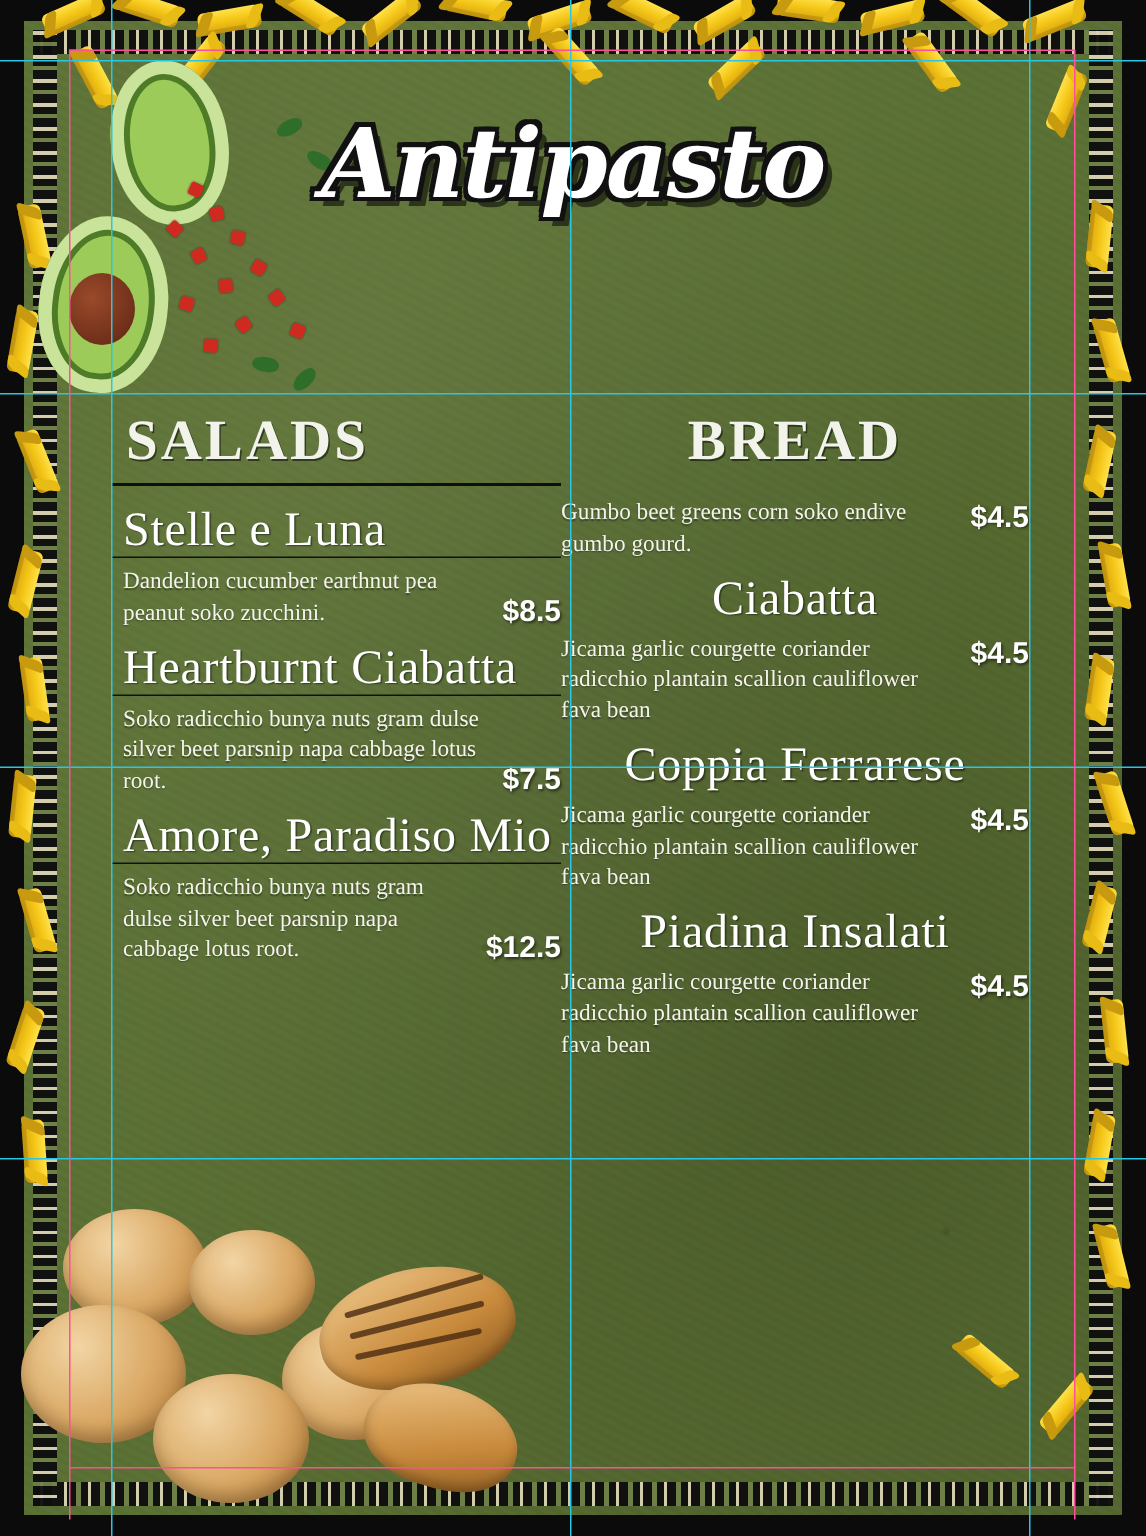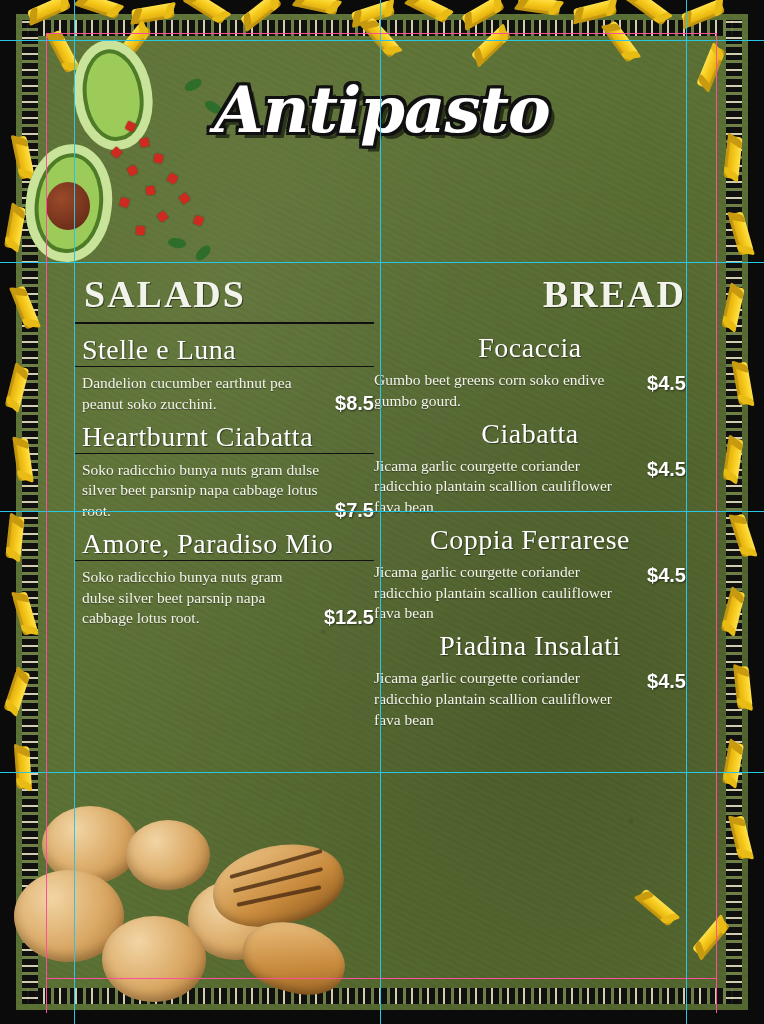--- a/index.html
+++ b/index.html
@@ -215,27 +215,27 @@
     color: #f2f3ea;
     font-family: "Liberation Serif", serif;
     font-size: 38px;
     letter-spacing: 2px;
     padding-bottom: 6px;
     border-bottom: 2px solid #0f0f0f;
     margin: 0 0 10px 0;
     text-shadow: 1px 1px 0 rgba(0,0,0,.5);
   }
   .col-head.left  { text-align: left; padding-left: 10px; }
-  .col-head.right { text-align: right; border-bottom: none; }
+  .col-head.right { text-align: center; border-bottom: none; }
 
   .item { margin-bottom: 6px; }
   .item-name {
     color: #ffffff;
     font-family: "Liberation Serif", serif;
-    font-size: 28px;
+    font-size: 32px;
     letter-spacing: .5px;
     margin: 2px 0 6px 0;
     text-shadow: 1px 1px 1px rgba(0,0,0,.45);
   }
   .left .item-name {
     padding-left: 8px;
     border-bottom: 1px solid #111;
     display: block;
   }
   .right .item-name { text-align: center; }
@@ -392,21 +392,20 @@
             <div class="desc">Soko radicchio bunya nuts gram dulse silver beet parsnip napa cabbage lotus root.</div>
             <div class="price">$12.5</div>
           </div>
         </div>
       </div>
 
       <div class="col-right right">
         <h2 class="col-head right">BREAD</h2>
 
         <div class="item">
-          <div class="item-name">Focaccia</div>
           <div class="item-body">
             <div class="desc">Gumbo beet greens corn soko endive gumbo gourd.</div>
             <div class="price">$4.5</div>
           </div>
         </div>
 
         <div class="item">
           <div class="item-name">Ciabatta</div>
           <div class="item-body">
             <div class="desc">Jicama garlic courgette coriander radicchio plantain scallion cauliflower fava bean</div>

